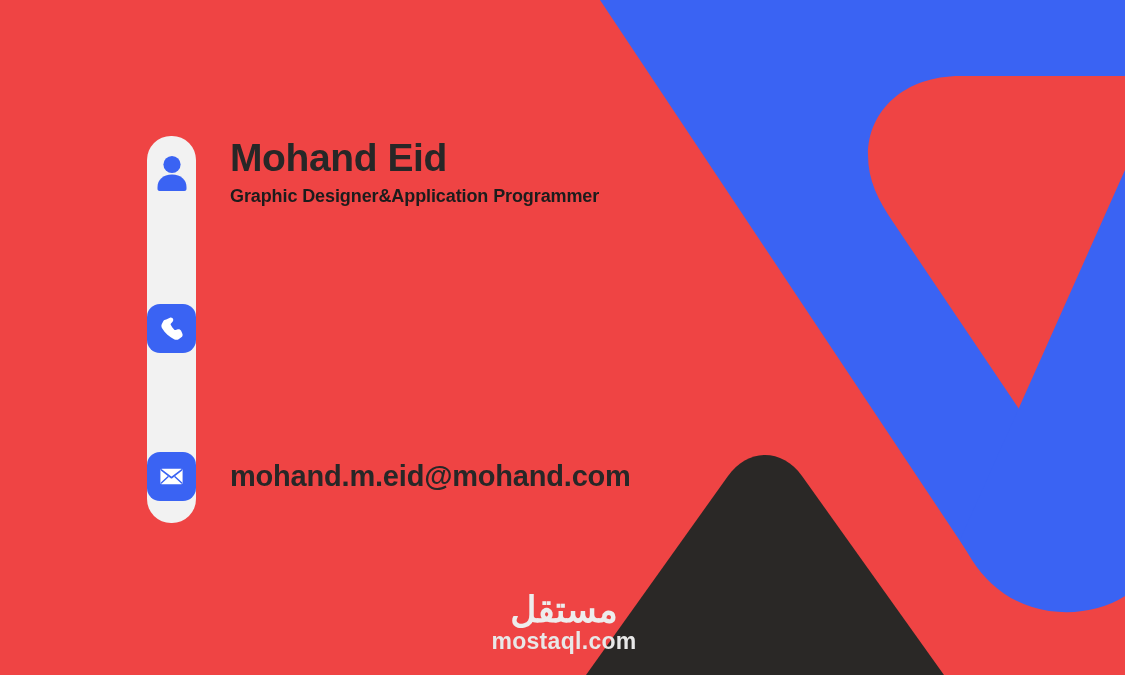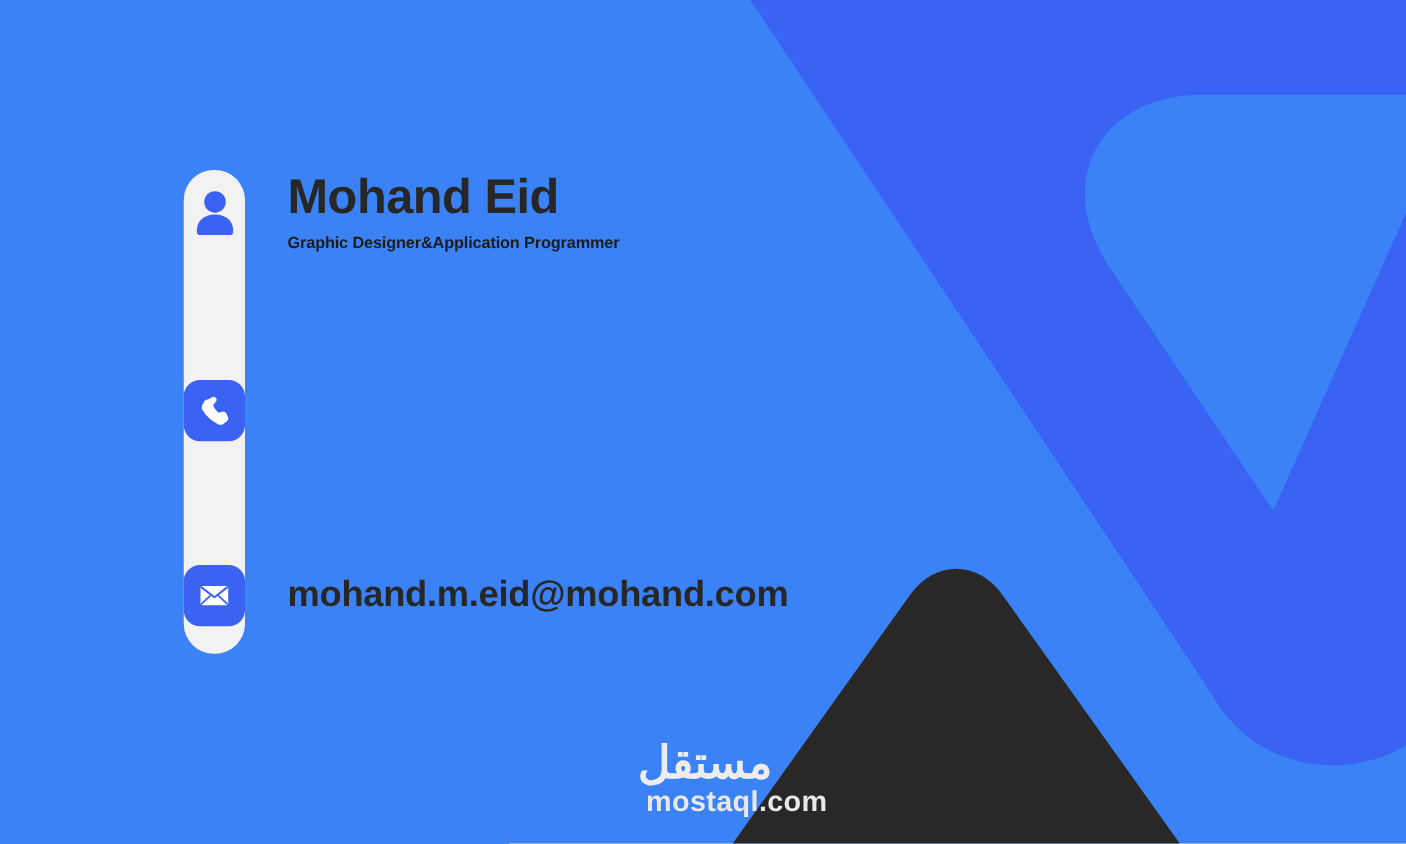--- a/index.html
+++ b/index.html
@@ -8,21 +8,21 @@
     background: #ffffff;
   }
   body {
     font-family: "Liberation Sans", sans-serif;
   }
 
   #card {
     position: relative;
     width: 1125px;
     height: 675px;
-    background: #3b82f6;
+    background: #ef4444;
     overflow: hidden;
   }
 
   
   #artwork {
     position: absolute;
     inset: 0;
     width: 1125px;
     height: 675px;
     pointer-events: none;
@@ -83,21 +83,21 @@
   #person-name {
     font-size: 39px;
     font-weight: bold;
     color: #272727;
     letter-spacing: -0.4px;
     line-height: 1.05;
     white-space: nowrap;
   }
   #person-title {
     margin-top: 7px;
-    font-size: 13px;
+    font-size: 18px;
     font-weight: bold;
     color: #1c1c1c;
     letter-spacing: -0.1px;
     white-space: nowrap;
   }
   #phone-number,
   #email-address {
     font-size: 29px;
     font-weight: bold;
     color: #272727;
@@ -125,21 +125,20 @@
     line-height: 1;
     direction: rtl;
   }
   #watermark-latin {
     margin-top: 2px;
     font-size: 23px;
     font-weight: bold;
     color: #e8e8e8;
     line-height: 1;
     letter-spacing: 0.3px;
-    text-align: right;
   }
 </style>
 </head>
 <body>
 
 <div id="card">
 
   <svg id="artwork" viewBox="0 0 1125 675">
 
     <path fill="#3a63f3" d="M 645 0

